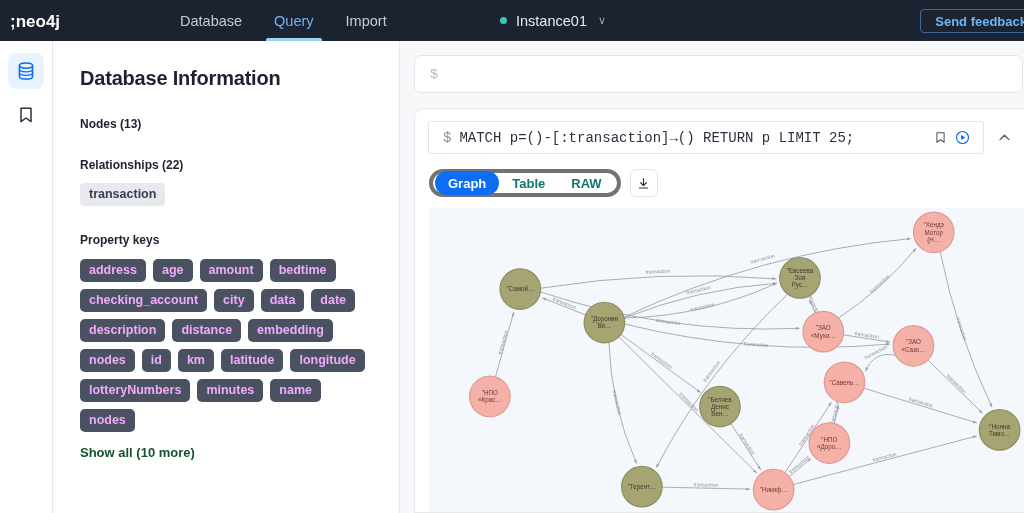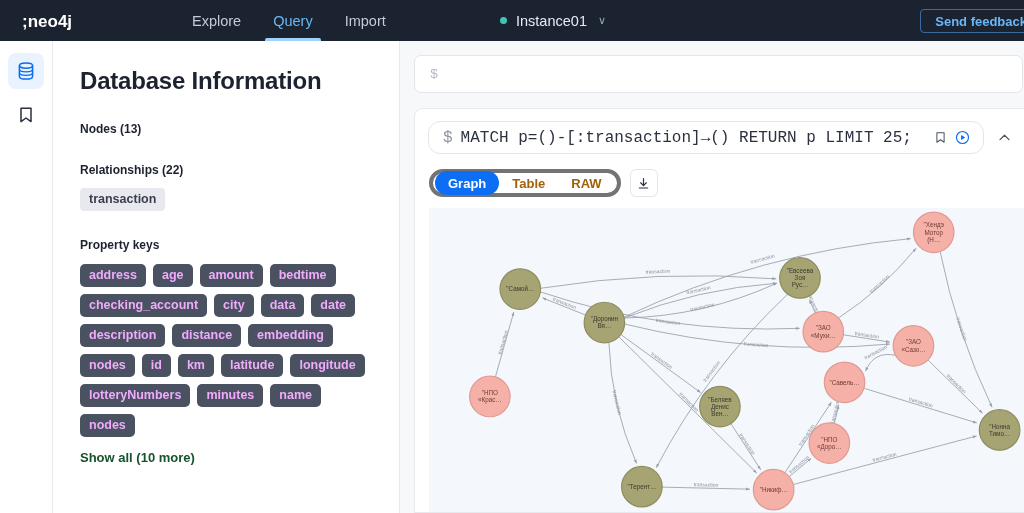--- a/index.html
+++ b/index.html
@@ -13,21 +13,21 @@
   }
   .app { width: 1024px; height: 513px; display: flex; flex-direction: column; }
 
   
   .topbar {
     height: 41px; flex: 0 0 41px;
     background: #1b2230;
     display: flex; align-items: center;
     position: relative;
   }
-  .logo { margin-left: 22px; display: flex; align-items: center; }
+  .logo { margin-left: 10px; display: flex; align-items: center; }
   .logo svg { display: block; }
   .nav { display: flex; align-items: center; margin-left: 80px; height: 41px; }
   .nav-item {
     color: #c3cbd8; font-size: 14.5px; padding: 0 16px;
     height: 41px; display: flex; align-items: center;
     cursor: pointer; position: relative; white-space: nowrap;
   }
   .nav-item.active { color: #6bb7f5; }
   .nav-item.active::after {
     content: ""; position: absolute; left: 8px; right: 8px; bottom: 0;
@@ -65,21 +65,21 @@
     cursor: pointer;
   }
   .rail-btn.active { background: #e8f3ff; }
 
   
   .sidebar {
     width: 347px; flex: 0 0 347px; background: #fff;
     border-right: 1px solid #e6e9ee;
     padding: 26px 24px 0 27px; overflow: hidden;
   }
-  .panel-title { font-size: 24px; font-weight: bold; color: #1d2230; letter-spacing: -.2px; }
+  .panel-title { font-size: 20px; font-weight: bold; color: #1d2230; letter-spacing: -.2px; }
   .section-title { font-size: 12px; font-weight: bold; color: #1d2230; margin-top: 27px; }
   .chips { display: flex; flex-wrap: wrap; gap: 7px; margin-top: 11px; }
   .chip {
     border-radius: 11px; padding: 3px 10px 4px;
     font-size: 12.5px; font-weight: bold; color: #2b2b2b;
     cursor: pointer; line-height: 14px;
   }
   .chip.rel {
     background: #e8e9ee; color: #3a3f4d; font-weight: bold;
     border-radius: 4px; padding: 4px 9px 5px;
@@ -108,39 +108,39 @@
     margin-right: 1px;
   }
   .card {
     margin-top: 15px; background: #fff;
     border: 1px solid #e6e9ee; border-radius: 9px 0 0 0;
     border-right: none; flex: 1; min-height: 0;
     display: flex; flex-direction: column; overflow: hidden;
   }
   .qrow { padding: 12px 0 0 13px; display: flex; align-items: center; }
   .qbox {
-    flex: 1; height: 33px; border: 1px solid #e2e5ea; border-radius: 12px;
+    flex: 1; height: 33px; border: 1px solid #e2e5ea; border-radius: 2px;
     display: flex; align-items: center; padding: 0 10px 0 14px;
-    font-family: "Liberation Mono", monospace; font-size: 16px; color: #2c3140;
+    font-family: "Liberation Mono", monospace; font-size: 14px; color: #2c3140;
     white-space: nowrap; overflow: hidden;
   }
   .qtext { flex: 1; overflow: hidden; }
   .qtext .dollar { color: #8c93a1; margin-right: 8px; }
   .qicon { width: 22px; display: flex; align-items: center; justify-content: center; cursor: pointer; }
   .collapse { width: 40px; display: flex; align-items: center; justify-content: center; cursor: pointer; color: #4a5160; }
 
   .tabsrow { display: flex; align-items: center; gap: 9px; padding: 15px 0 0 14px; }
   .tabs {
     display: flex; align-items: center; border: 4px solid #737373;
     border-radius: 16px; padding: 2px; height: 28px; background: #fff;
   }
   .tab {
     height: 24px; padding: 0 13px; border-radius: 13px;
     display: flex; align-items: center; font-size: 13px; font-weight: bold;
-    color: #a16207; cursor: pointer;
+    color: #0f766e; cursor: pointer;
   }
   .tab.active { background: #0b6ef4; color: #fff; }
   .dl {
     width: 28px; height: 28px; border: 1px solid #e2e5ea; border-radius: 6px;
     display: flex; align-items: center; justify-content: center; cursor: pointer; background: #fff;
   }
 
   .graph-wrap { flex: 1; min-height: 0; margin: 11px 0 0 14px; position: relative; overflow: hidden; }
   .graph-wrap svg { display: block; width: 100%; height: 100%; }
   .gnode { cursor: pointer; }
@@ -156,21 +156,21 @@
 <div class="app">
 
   <div class="topbar">
     <div class="logo">
       <svg width="74" height="20" viewBox="0 0 74 20">
         <text x="0" y="16" font-family="Liberation Sans, sans-serif" font-size="17" font-weight="bold" fill="#ffffff">;neo4j</text>
       </svg>
     </div>
 
     <div class="nav">
-      <div class="nav-item">Explore</div>
+      <div class="nav-item">Database</div>
       <div class="nav-item active">Query</div>
       <div class="nav-item">Import</div>
     </div>
 
     <div class="instance">
       <span class="dot"></span>
       <span class="instance-name">Instance01</span>
       <span class="chev">∨</span>
     </div>
 

